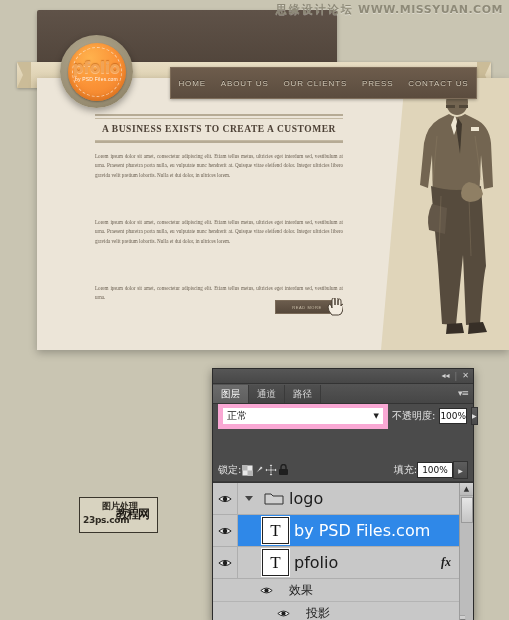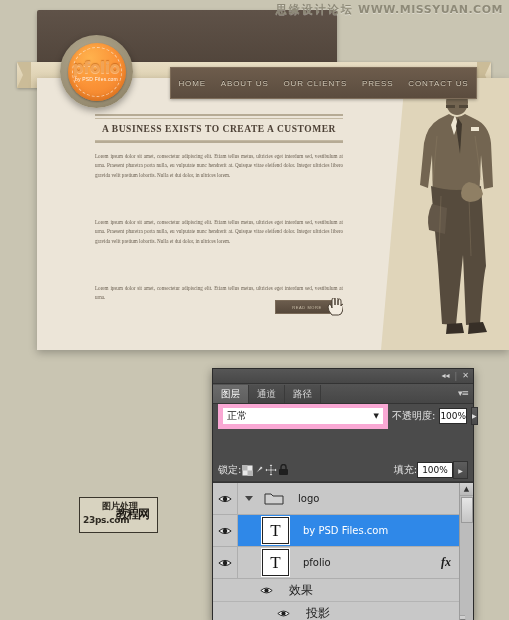--- a/index.html
+++ b/index.html
@@ -244,21 +244,21 @@
   .tri{width:0;height:0;border-left:4px solid transparent;border-right:4px solid transparent;border-top:5px solid #444;}
   .thumb-t{
     width:25px;height:25px;background:#fff;border:1px solid #222;
     outline:1px solid #fff;
     display:flex;align-items:center;justify-content:center;
     font-family:"Liberation Serif", serif;font-size:17px;color:#111;
     margin-left:2px;
   }
   .folder-ic{width:20px;height:15px;margin-left:4px;}
   .lname{
-    margin-left:14px;font-size:10px;color:#1b1b1b;text-align:center;
+    margin-left:5px;font-size:16px;color:#1b1b1b;text-align:center;
   }
   .layer-row.selected .lname{color:#fff;}
   .fxmark{
     position:absolute;right:22px;font-family:"Liberation Serif", serif;
     font-style:italic;font-weight:bold;font-size:12px;color:#1b1b1b;
   }
   .sub-row{
     height:22px;display:flex;align-items:center;background:#c8c8c8;
     border-bottom:1px solid #b4b4b4;
   }

